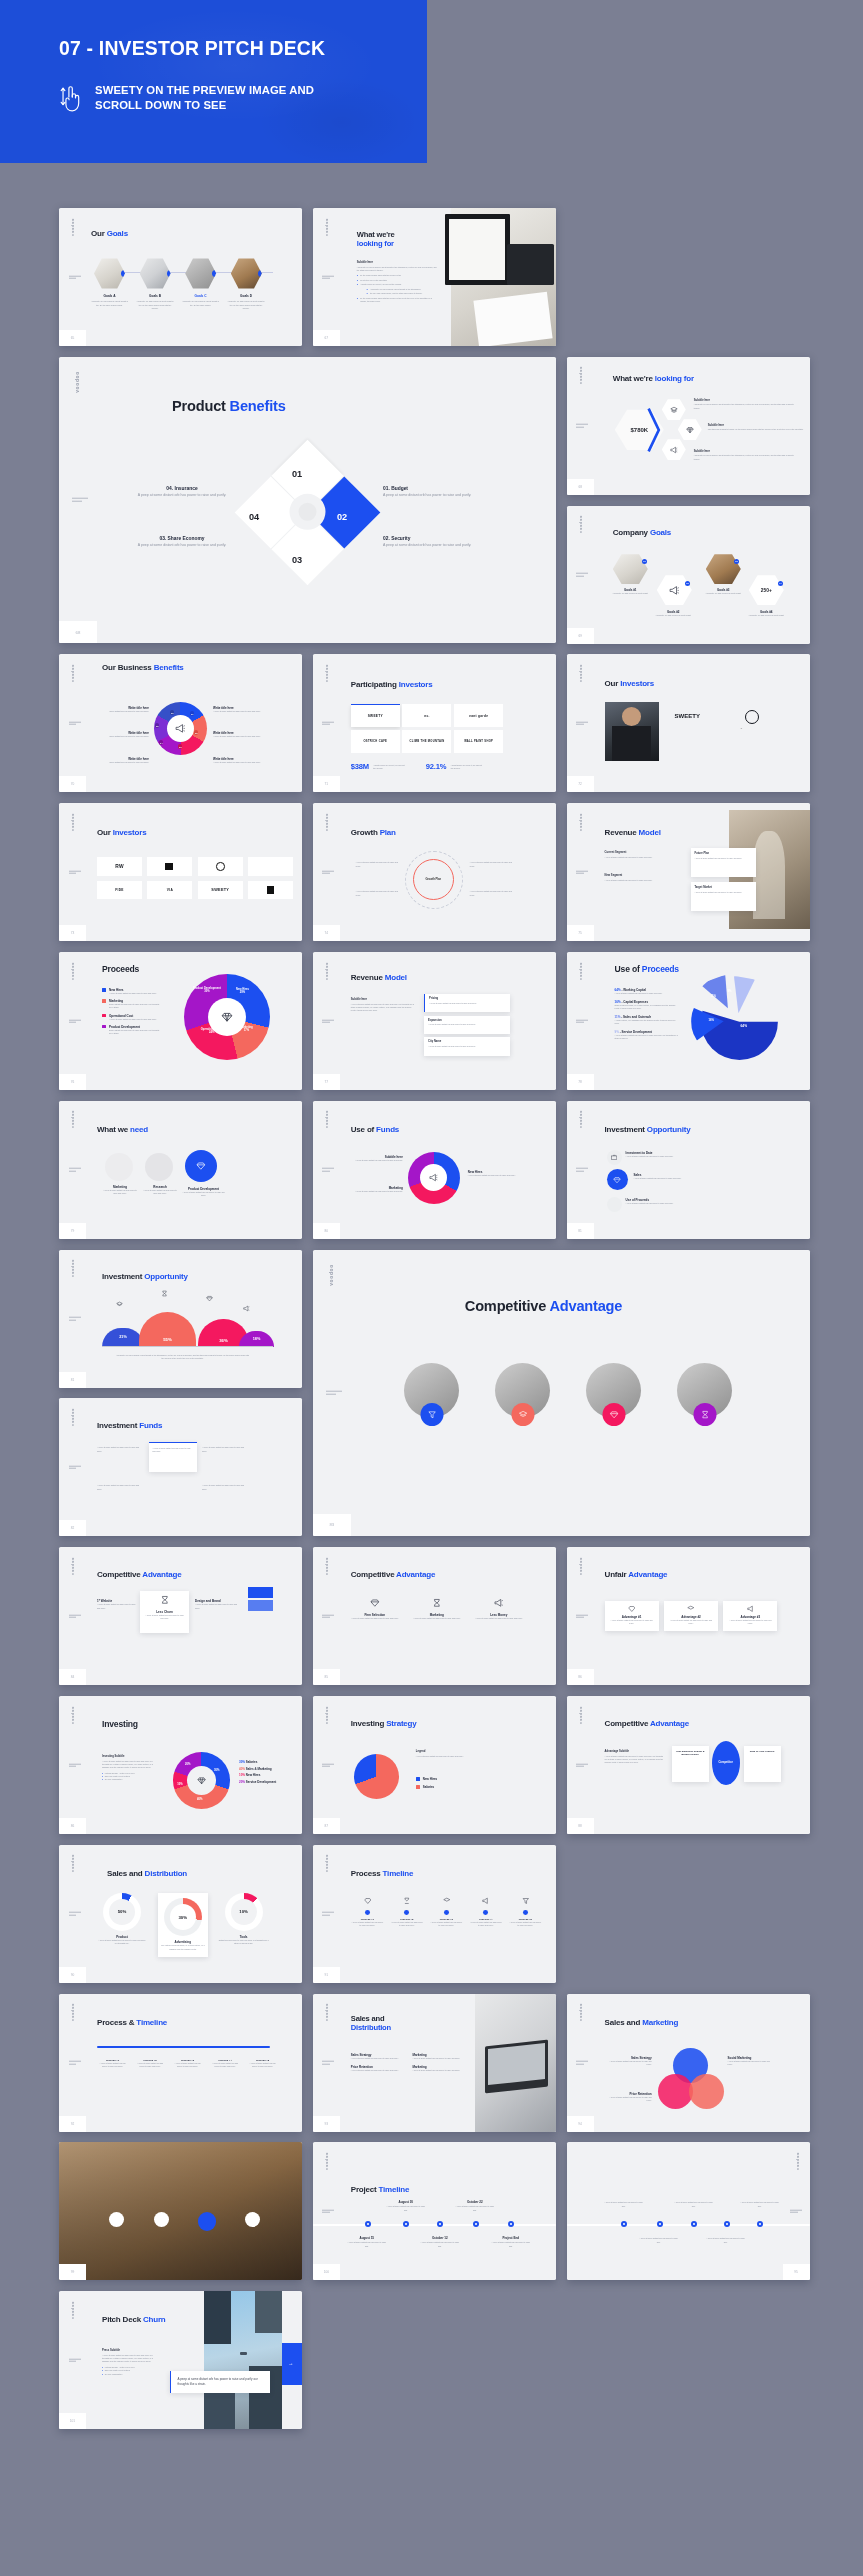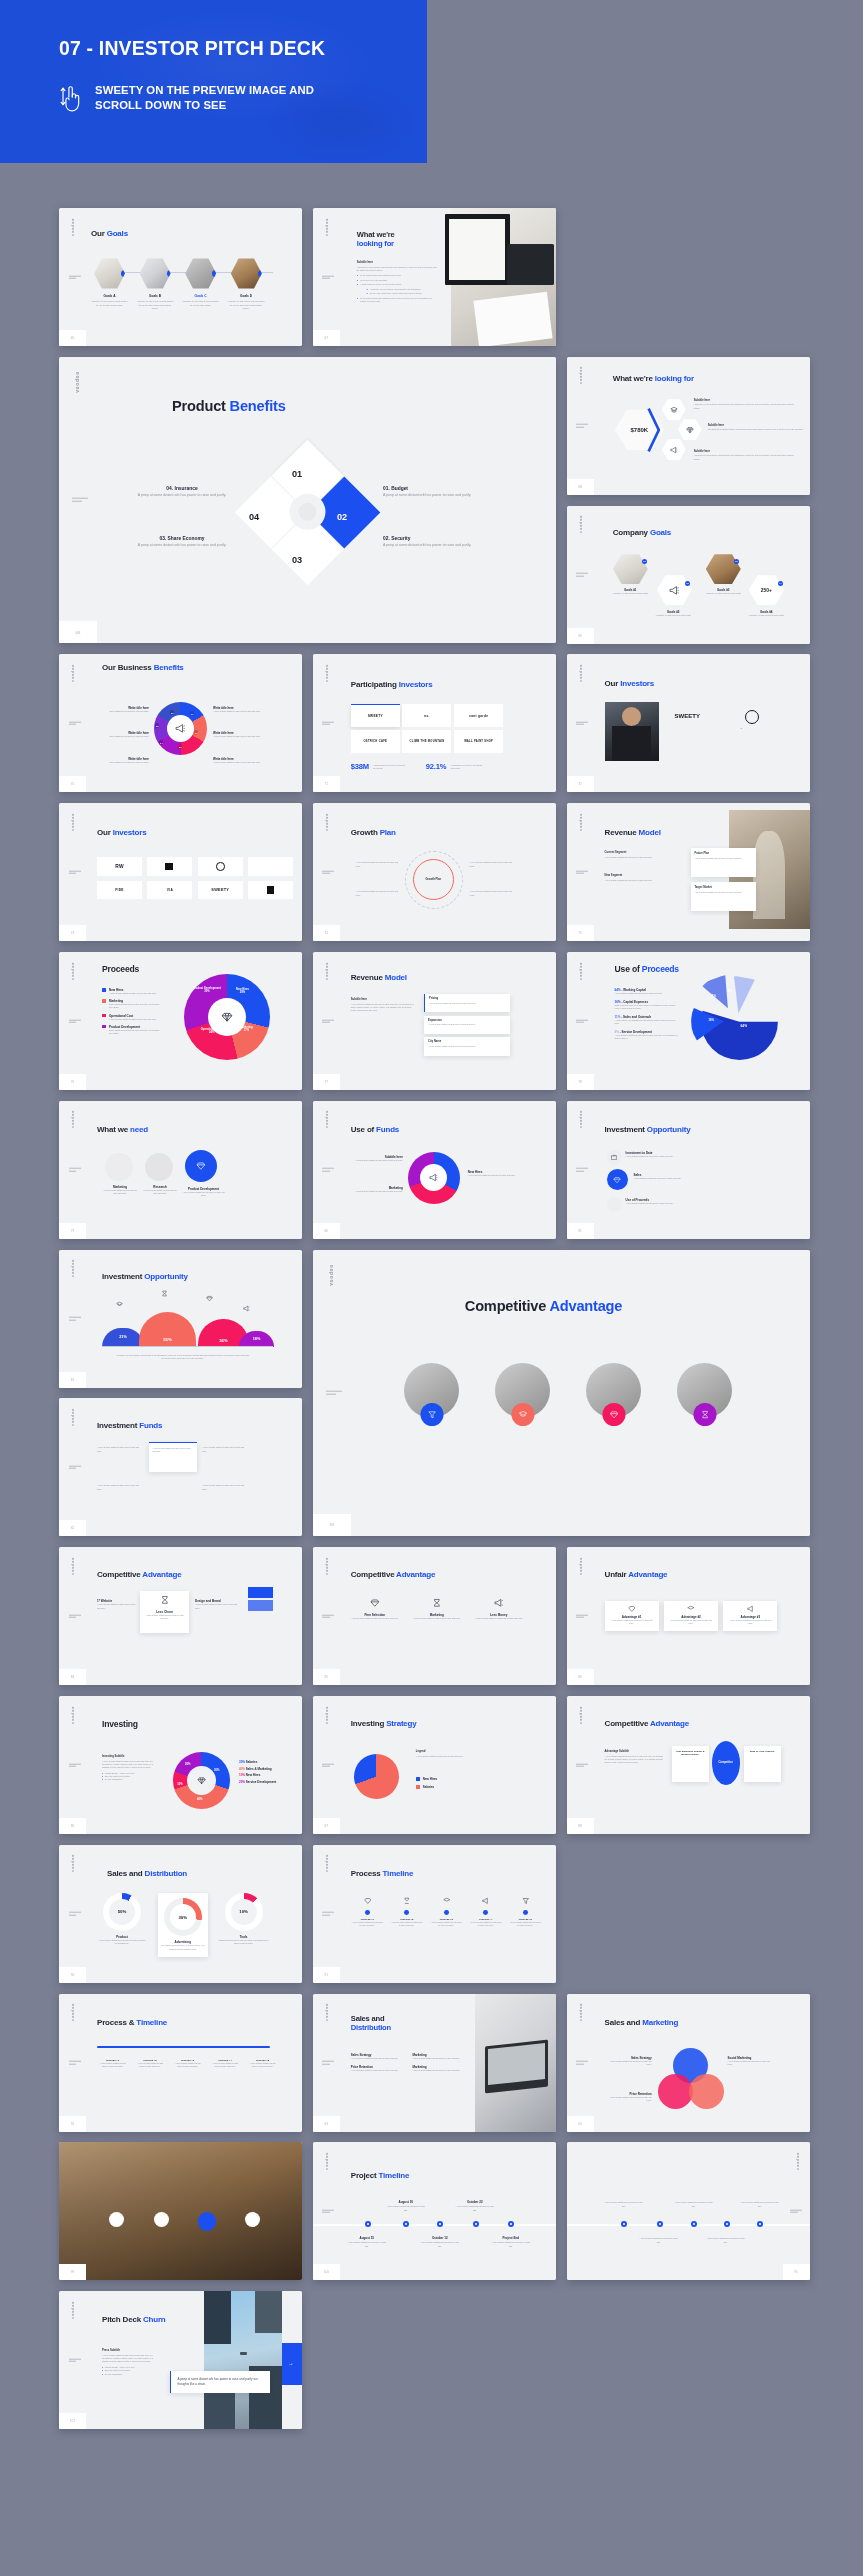--- a/index.html
+++ b/index.html
@@ -1374,21 +1374,21 @@
       </div>
       <div class="pagebox">99</div>
     </div>
 
     <div class="slide s-w">
       <div class="brand">voodoo</div>
       <div class="eqmark">
           <i></i>
           <i></i>
         </div>
-      <div class="s-title t-sm" style="left:38px;top:30px">
+      <div class="s-title t-sm" style="left:38px;top:44px">
         <span>Project </span><b>Timeline</b>
       </div>
       <div class="tline" style="left:0;top:82px;width:243px"></div>
       <div class="tnode" style="left:52px;top:79px"></div>
       <div class="tnode" style="left:90px;top:79px"></div>
       <div class="tnode" style="left:124px;top:79px"></div>
       <div class="tnode" style="left:160px;top:79px"></div>
       <div class="tnode" style="left:195px;top:79px"></div>
       <div class="tcap" style="left:33px;top:94px">
           <div class="d">August 15</div>

